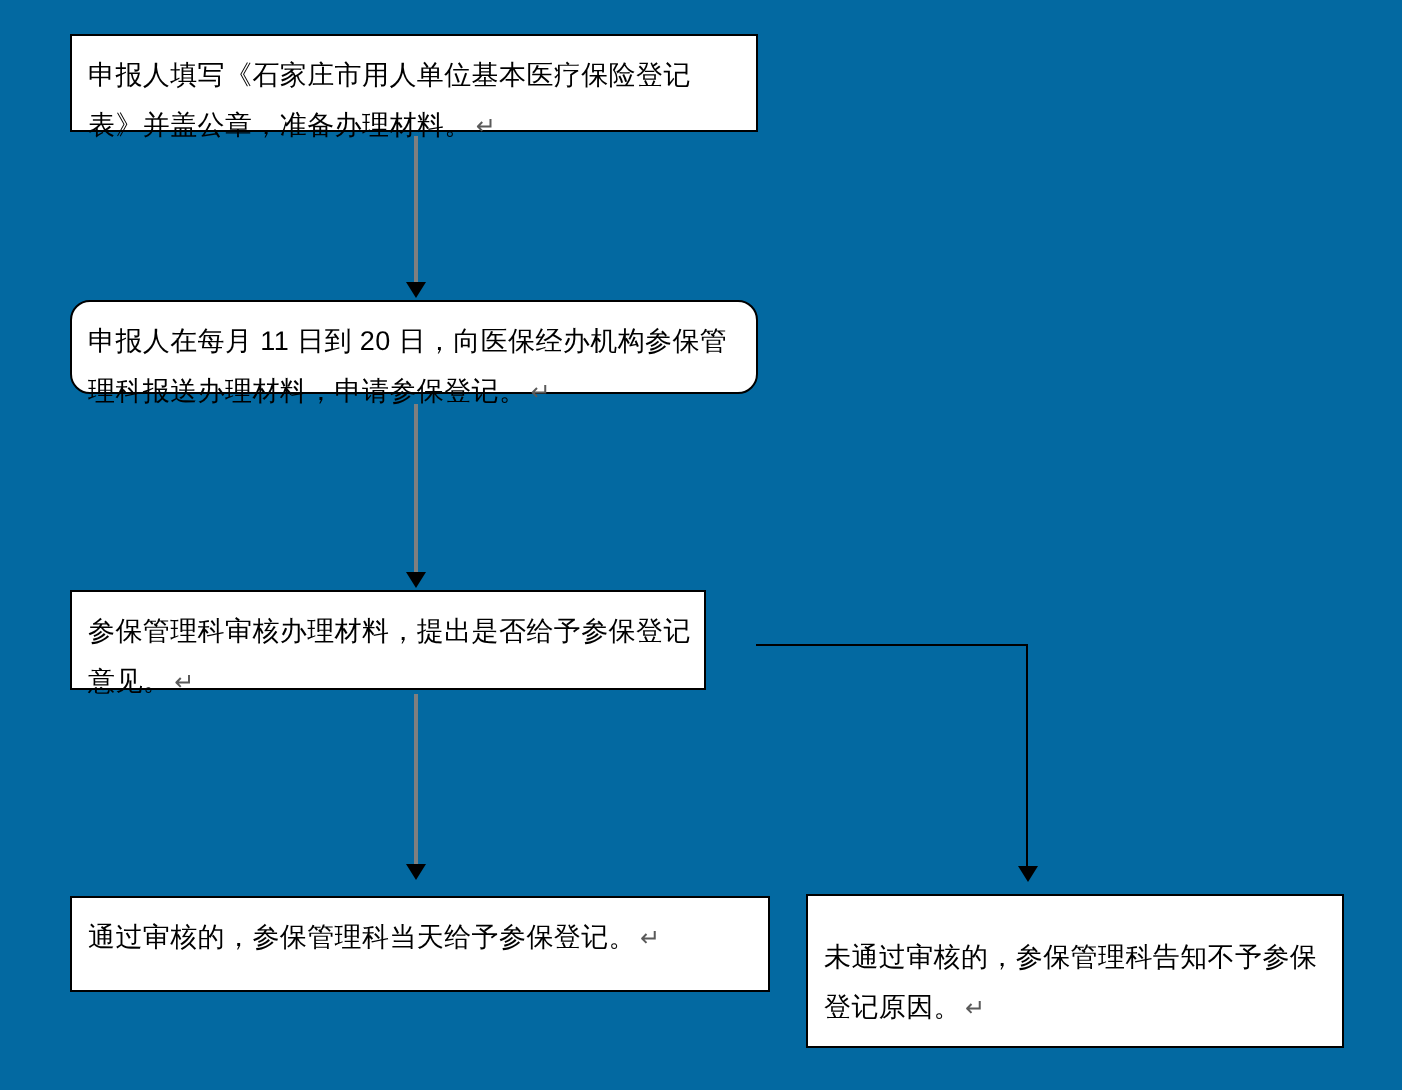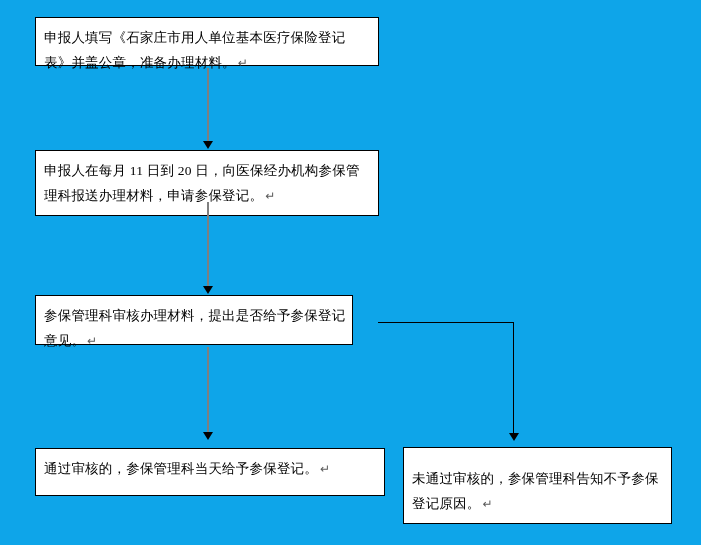--- a/index.html
+++ b/index.html
@@ -8,23 +8,22 @@
     padding: 0;
     background: #ffffff;
   }
   body {
     font-family: "Liberation Sans", "DejaVu Sans", sans-serif;
   }
   #canvas {
     position: relative;
     width: 701px;
     height: 545px;
-    background: #0ea5e9;
+    background: #0369a1;
     overflow: hidden;
-    font-family: Liberation Serif, serif;
   }
   .node {
     position: absolute;
     box-sizing: border-box;
     border: 1px solid #000000;
     background: #ffffff;
   }
   .node-text {
     position: absolute;
     left: 8px;
@@ -79,21 +78,21 @@
     <div class="node-text">
       <span>申报人填写《石家庄市用人单位基本医疗保险登记表》并盖公章，准备办理材料。</span><span class="pilcrow">↵</span>
     </div>
   </div>
 
   <div class="conn">
     <div class="vline-gray" style="left:207px; top:68px; height:74px;"></div>
     <div class="arrowhead" style="left:203px; top:141px;"></div>
   </div>
 
-  <div class="node" style="left:35px; top:150px; width:344px; height:66px;">
+  <div class="node" style="left:35px; top:150px; width:344px; height:47px;border-radius:10px;">
     <div class="node-text">
       <span>申报人在每月 11 日到 20 日，向医保经办机构参保管理科报送办理材料，申请参保登记。</span><span class="pilcrow">↵</span>
     </div>
   </div>
 
   <div class="conn">
     <div class="vline-gray" style="left:207px; top:202px; height:85px;"></div>
     <div class="arrowhead" style="left:203px; top:286px;"></div>
   </div>
 

